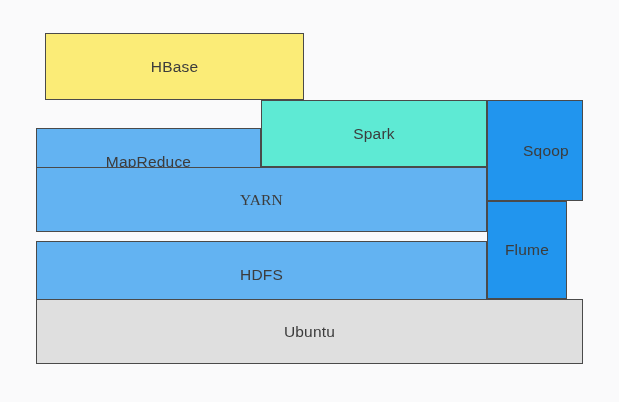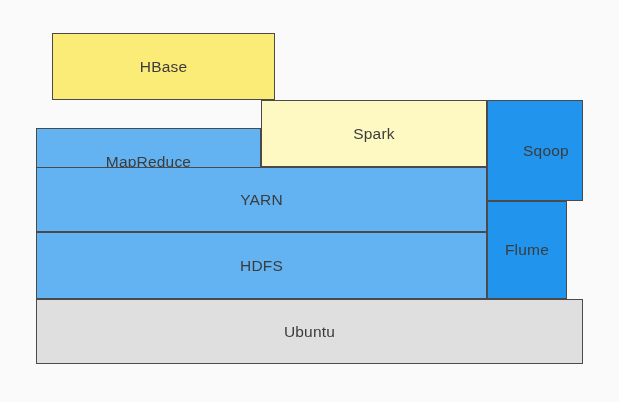--- a/index.html
+++ b/index.html
@@ -36,21 +36,21 @@
   .block-label {
     font-size: 15.5px;
     color: #3c3c3c;
     letter-spacing: 0.2px;
     line-height: 1;
     white-space: nowrap;
     text-align: center;
   }
 
   
-  .b-hbase     { left: 16px;   top: 0px;   width: 223px; height: 67px; }
+  .b-hbase     { left: 9px;   top: 0px;   width: 259px; height: 67px; }
   .b-hive      { left: 223px; top: 0px;   width: 324px; height: 67px; }
 
   .b-mapreduce { left: 0px;   top: 67px;  width: 225px; height: 67px; }
   .b-spark     { left: 225px; top: 67px;  width: 226px; height: 67px; }
 
   .b-sqoop     { left: 451px; top: 67px;  width: 96px;  height: 101px; padding-left: 22px; }
   .b-flume     { left: 451px; top: 168px; width: 80px;  height: 98px; }
 
   .b-yarn      { left: 0px;   top: 134px; width: 451px; height: 65px; }
   .b-hdfs      { left: 0px;   top: 199px; width: 451px; height: 67px; }
@@ -64,29 +64,29 @@
 
   <div class="block b-hbase" style="background-color: rgb(251, 236, 119); border-color: rgb(74, 74, 74);">
     <span class="block-label" style="color: rgb(60, 60, 60);">HBase</span>
   </div>
 
 
   <div class="block b-mapreduce" style="background-color: rgb(99, 179, 242); border-color: rgb(74, 74, 74); margin-top: 28px;">
     <span class="block-label" style="color: rgb(60, 60, 60);">MapReduce</span>
   </div>
 
-  <div class="block b-spark" style="background-color: #fef9c3; border-color: rgb(74, 74, 74);">
+  <div class="block b-spark" style="background-color: #5eead4; border-color: rgb(74, 74, 74);">
     <span class="block-label" style="color: rgb(60, 60, 60);">Spark</span>
   </div>
 
-  <div class="block b-yarn" style="background-color: rgb(99, 179, 242); border-color: rgb(74, 74, 74);">
+  <div class="block b-yarn" style="background-color: rgb(99, 179, 242); border-color: rgb(74, 74, 74); font-family: Liberation Serif, serif;">
     <span class="block-label" style="color: rgb(60, 60, 60);">YARN</span>
   </div>
 
-  <div class="block b-hdfs" style="background-color: rgb(99, 179, 242); border-color: rgb(74, 74, 74);">
+  <div class="block b-hdfs" style="background-color: rgb(99, 179, 242); border-color: rgb(74, 74, 74); margin-top: 9px;">
     <span class="block-label" style="color: rgb(60, 60, 60);">HDFS</span>
   </div>
 
   <div class="block b-sqoop" style="background-color: rgb(33, 149, 238); border-color: rgb(74, 74, 74);">
     <span class="block-label" style="color: rgb(60, 60, 60);">Sqoop</span>
   </div>
 
   <div class="block b-flume" style="background-color: rgb(33, 149, 238); border-color: rgb(74, 74, 74);">
     <span class="block-label" style="color: rgb(60, 60, 60);">Flume</span>
   </div>

